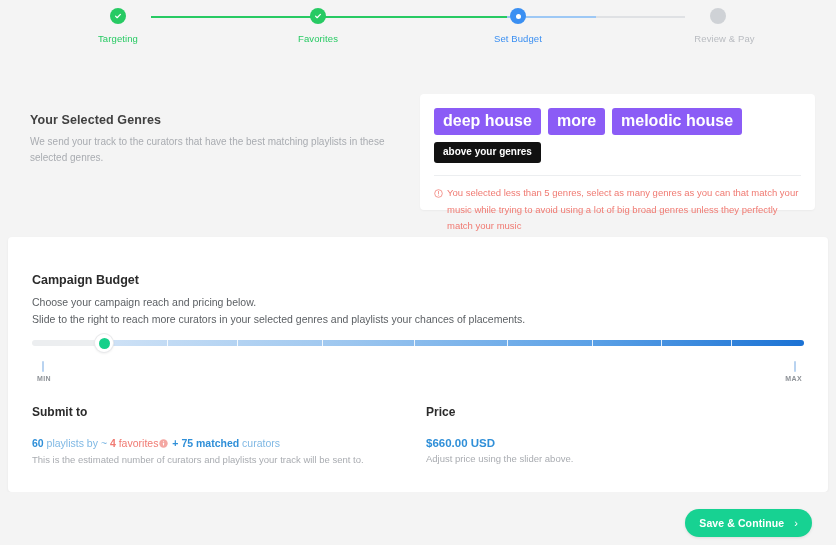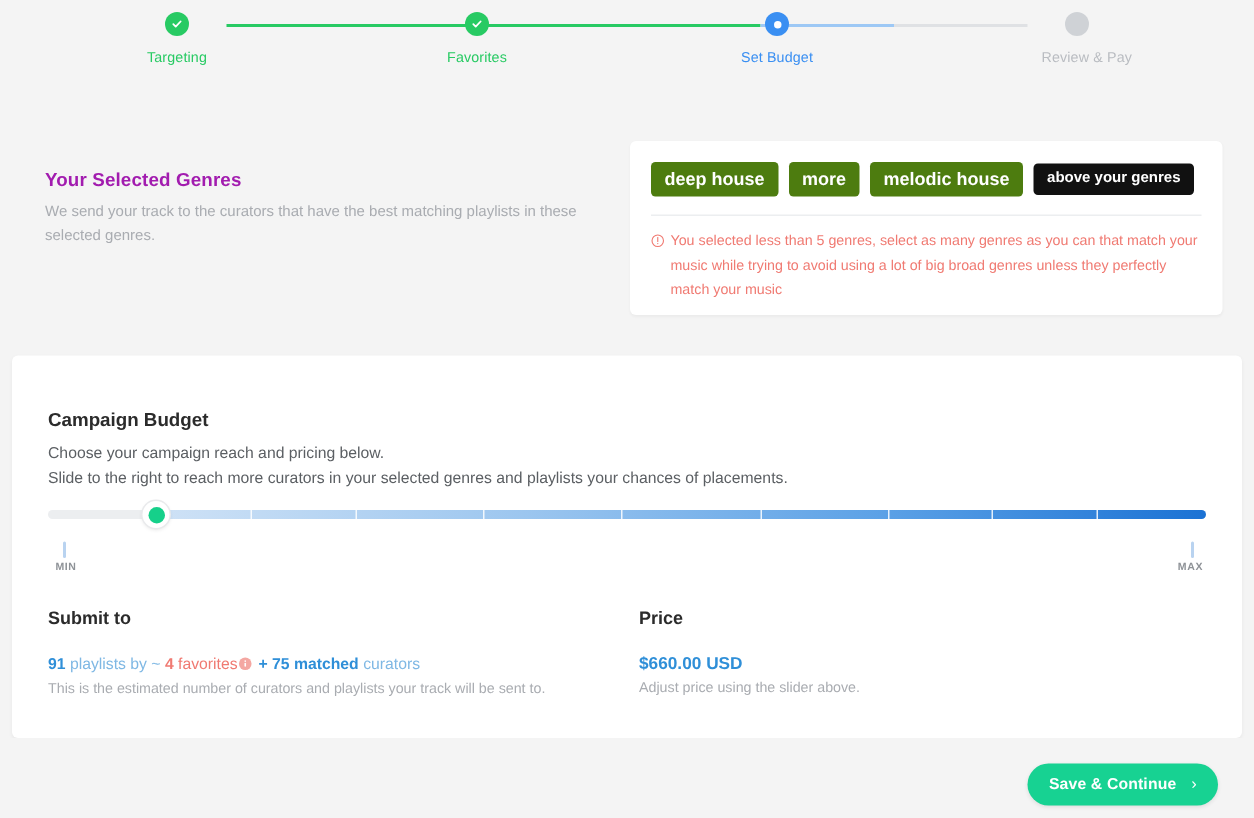--- a/index.html
+++ b/index.html
@@ -47,34 +47,34 @@
   .lbl-current { color: #3a8ff2; }
   .lbl-todo { color: #b9bcc1; padding-left: 13px; }
 
   
   .genres-area {
     position: absolute; top: 94px; left: 0; right: 0; height: 128px;
   }
   .genres-left {
     position: absolute; left: 30px; top: 19px; width: 380px;
   }
-  .gl-title { font-size: 12.5px; font-weight: bold; color: #a21caf; letter-spacing: .1px; }
+  .gl-title { font-size: 12.5px; font-weight: bold; color: #404040; letter-spacing: .1px; }
   .gl-sub {
     margin-top: 7px; font-size: 10px; color: #a9acb1; line-height: 1.55;
     max-width: 360px;
   }
   .genres-card {
     position: absolute; left: 420px; top: 0; width: 395px; height: 116px;
     background: #ffffff; border-radius: 4px;
     box-shadow: 0 1px 2px rgba(0,0,0,0.04);
     padding: 14px 14px 0 14px;
   }
   .chips { display: flex; align-items: center; gap: 7px; flex-wrap: wrap; }
   .chip {
-    background: #4d7c0f; color: #ffffff; font-size: 12px; font-weight: bold;
+    background: #8b5cf6; color: #ffffff; font-size: 16px; font-weight: bold;
     padding: 5px 9px 6px 9px; border-radius: 3px; white-space: nowrap;
     line-height: 1;
   }
   .chip-edit {
     background: #111111; color: #ffffff; font-size: 10px; font-weight: bold;
     padding: 5px 9px 6px 9px; border-radius: 3px; white-space: nowrap;
     line-height: 1;
   }
   .chips-divider {
     margin-top: 12px; border-top: 1px solid #eceef0;
@@ -251,21 +251,21 @@
       </div>
       <span class="tick" style="left:10px;"></span>
       <span class="tick-label" style="left:5px;">MIN</span>
       <span class="tick" style="right:8px;"></span>
       <span class="tick-label" style="right:2px;">MAX</span>
     </div>
 
     <div class="submit-col">
       <div class="col-title">Submit to</div>
       <div class="col-main">
-        <span class="n-strong">91</span><span class="n-light">&nbsp;</span><span class="n-light">playlists by ~</span><span class="n-fav">&nbsp;</span><span class="n-fav-strong">4</span><span class="n-fav">&nbsp;</span><span class="n-fav">favorites</span><span class="info-dot">
+        <span class="n-strong">60</span><span class="n-light">&nbsp;</span><span class="n-light">playlists by ~</span><span class="n-fav">&nbsp;</span><span class="n-fav-strong">4</span><span class="n-fav">&nbsp;</span><span class="n-fav">favorites</span><span class="info-dot">
           <svg width="9" height="9" viewBox="0 0 12 12">
             <circle cx="6" cy="6" r="5.6" fill="#f4a7a2"></circle>
             <circle cx="6" cy="3.6" r="0.75" fill="#ffffff"></circle>
             <rect x="5.3" y="5.1" width="1.4" height="3.6" rx="0.7" fill="#ffffff"></rect>
           </svg>
         </span><span class="n-fav">&nbsp;</span><span class="n-strong">+</span><span class="n-light">&nbsp;</span><span class="n-strong">75</span><span class="n-light">&nbsp;</span><span class="n-strong">matched</span><span class="n-light">&nbsp;</span><span class="n-light">curators</span>
       </div>
       <div class="col-note">This is the estimated number of curators and playlists your track will be sent to.</div>
     </div>
 

